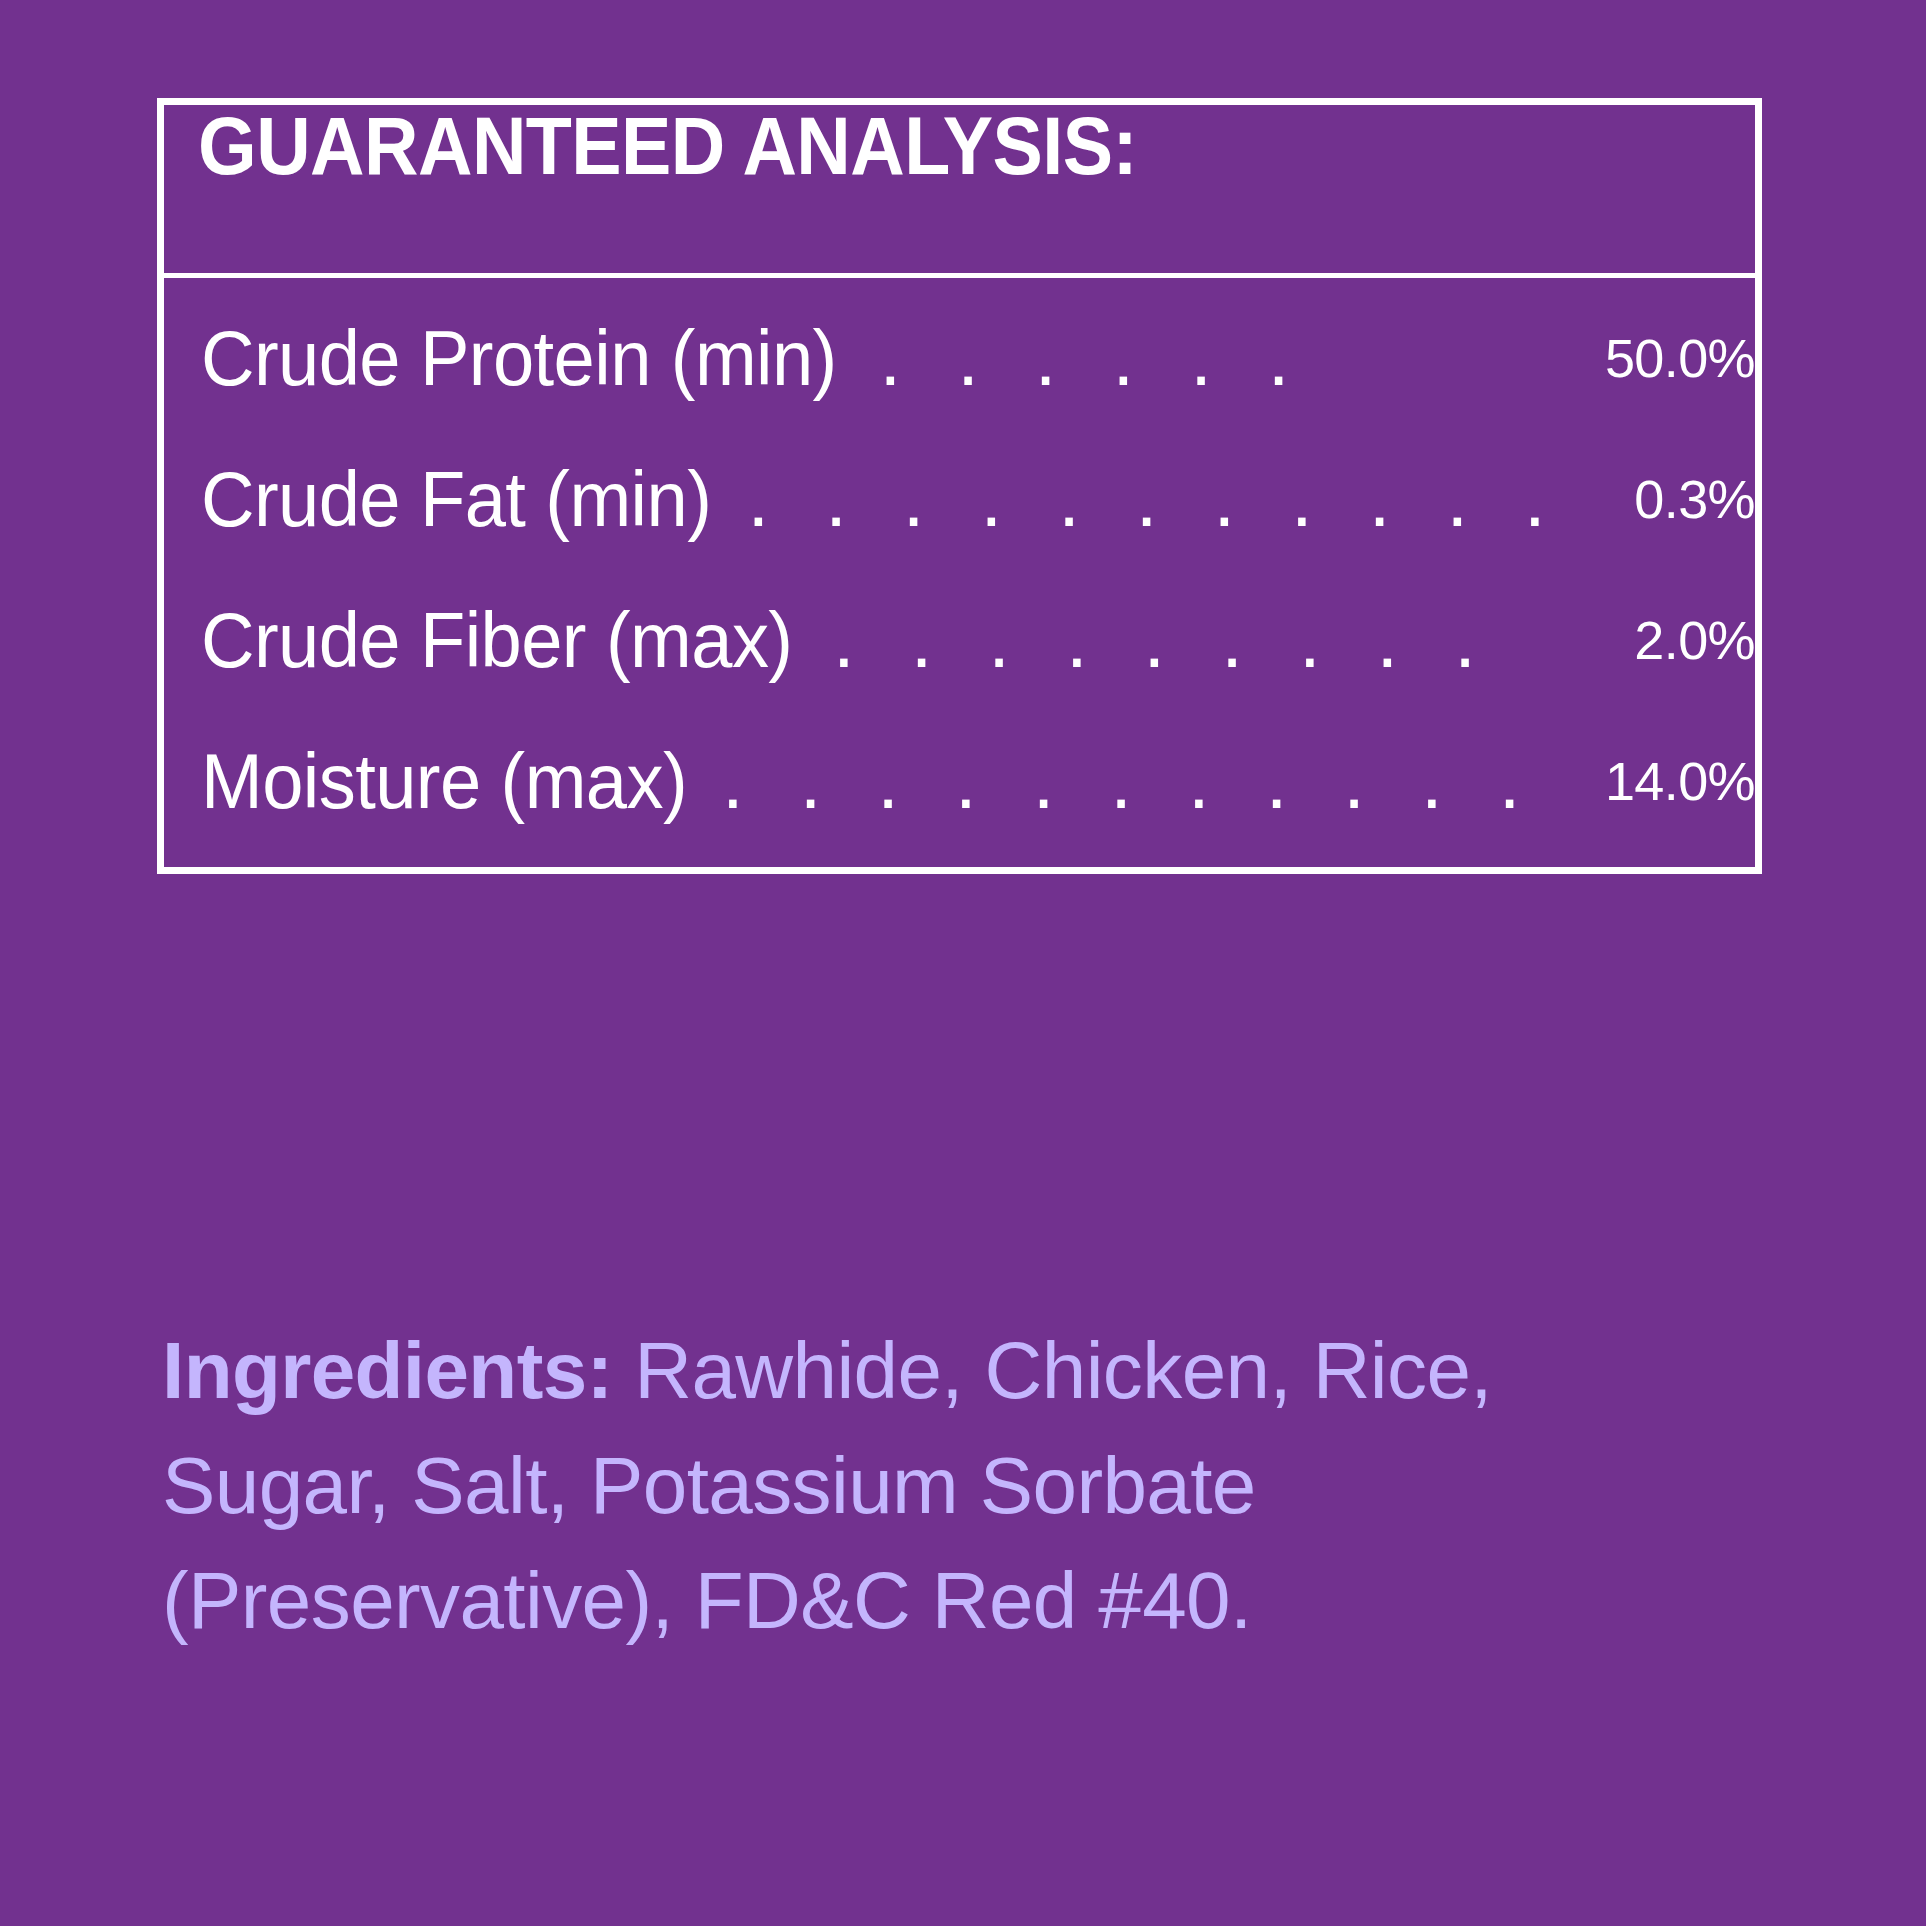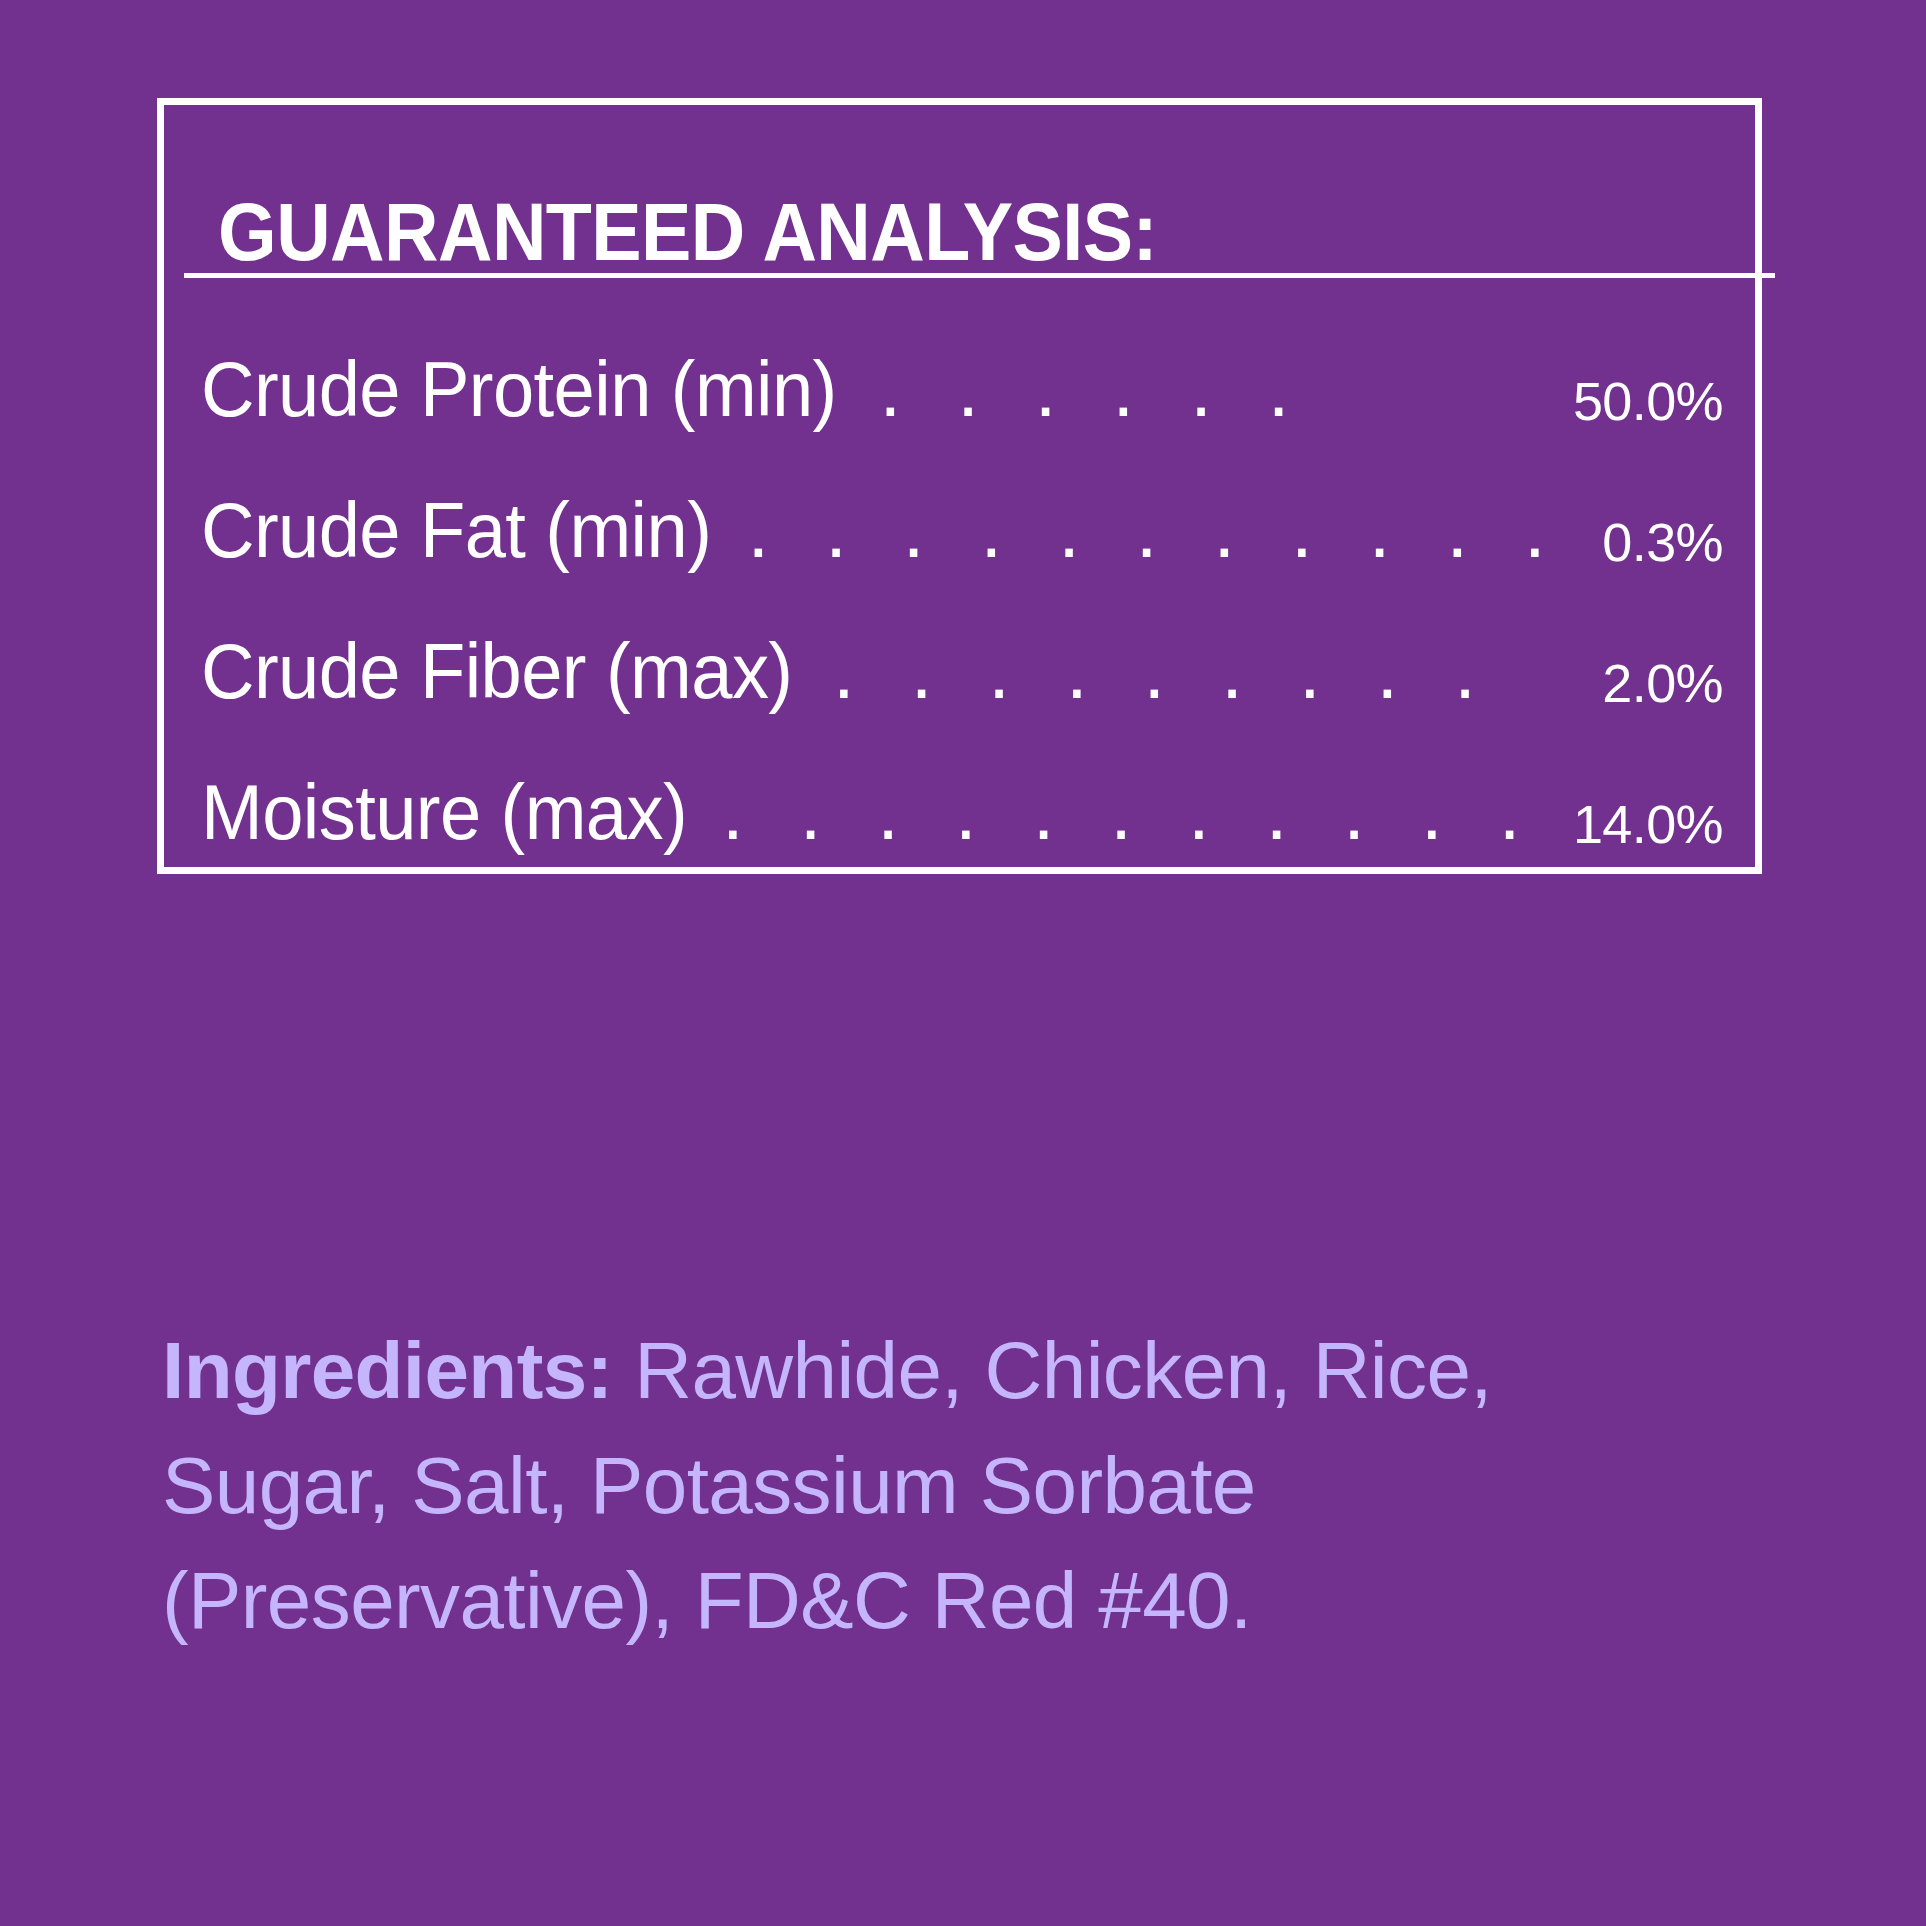--- a/index.html
+++ b/index.html
@@ -36,22 +36,21 @@
 
   .ga-header {
     position: absolute;
     left: 0;
     top: 0;
     width: 100%;
     height: 173px;
     border-bottom: 5.8px solid #FFFFFF;
     box-sizing: border-box;
     display: flex;
-    align-items: flex-end;
-    margin-left: 20px;
+    align-items: flex-start;
   }
 
   .ga-header-text {
     color: #FFFFFF;
     font-size: 82px;
     font-weight: 700;
     letter-spacing: -0.6px;
     padding-left: 37px;
     transform: scaleX(0.92);
     transform-origin: left center;
@@ -66,23 +65,22 @@
     right: 0;
     bottom: 0;
     padding: 9px 0 0 0;
     box-sizing: border-box;
   }
 
   .ga-row {
     position: relative;
     height: 141px;
     display: flex;
-    align-items: flex-end;
+    align-items: center;
     padding-left: 37px;
-    padding-right: 32px;
     box-sizing: border-box;
     color: #FFFFFF;
   }
 
   .ga-row-label {
     font-size: 78px;
     font-weight: 400;
     line-height: 1;
     white-space: nowrap;
     transform: scaleX(0.95);

